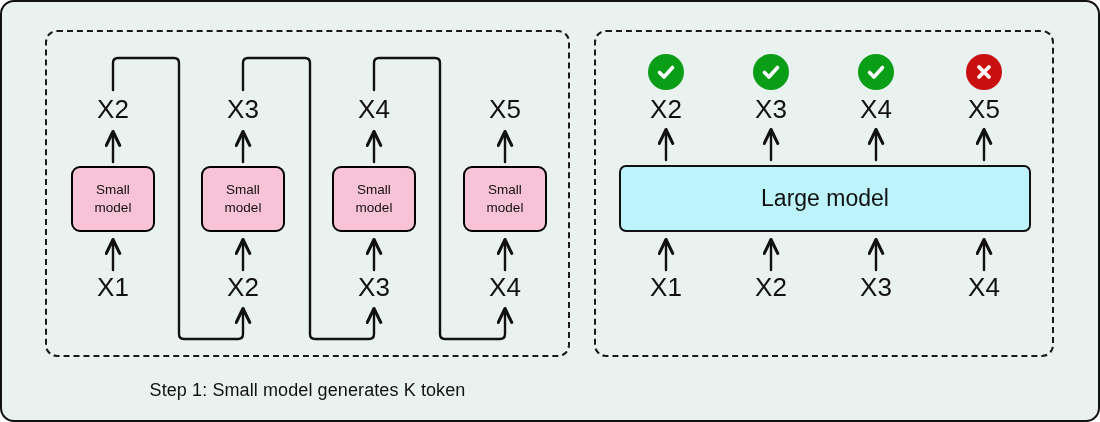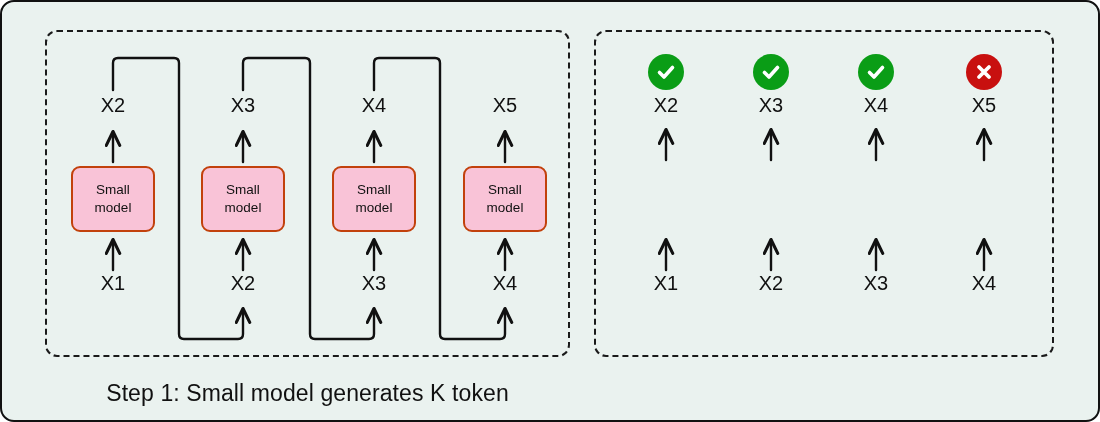--- a/index.html
+++ b/index.html
@@ -27,36 +27,36 @@
     border-radius: 12px;
     background: transparent;
   }
   #panel-left  { left: 43px;  top: 28px; width: 525px; height: 327px; }
   #panel-right { left: 592px; top: 28px; width: 460px; height: 327px; }
 
   .caption {
     position: absolute;
     top: 378px;
     text-align: center;
-    font-size: 23px;
+    font-size: 18px;
     color: #111111;
     letter-spacing: 0.1px;
     white-space: nowrap;
   }
   #caption-left  { left: 43px;  width: 525px; }
   #caption-right { left: 592px; width: 460px; }
 
   .small-model {
     position: absolute;
     width: 84px;
     height: 66px;
     top: 164px;
     box-sizing: border-box;
     background: #f9c3d7;
-    border: 2px solid #c2410c;
+    border: 2px solid #000000;
     border-radius: 9px;
     display: flex;
     flex-direction: column;
     align-items: center;
     justify-content: center;
     line-height: 1.35;
     font-size: 13.5px;
     color: #111111;
   }
 
@@ -72,21 +72,21 @@
     border-radius: 7px;
     display: flex;
     align-items: center;
     justify-content: center;
     font-size: 23px;
     color: #111111;
   }
 
   .token {
     position: absolute;
-    font-size: 20px;
+    font-size: 26px;
     color: #111111;
     text-align: center;
     width: 60px;
     white-space: nowrap;
   }
   .token.out { top: 92px; }
   .token.in  { top: 270px; }
   .token.rout { top: 92px; }
   .token.rin  { top: 270px; }
 
@@ -206,20 +206,23 @@
     <svg width="20" height="20" viewBox="0 0 20 20" xmlns="http://www.w3.org/2000/svg">
       <path d="M5,5 L15,15 M15,5 L5,15" fill="none" stroke="#ffffff" stroke-width="3.8" stroke-linecap="round"></path>
     </svg>
   </div>
 
   <div class="token rout" style="left:634px">X2</div>
   <div class="token rout" style="left:739px">X3</div>
   <div class="token rout" style="left:844px">X4</div>
   <div class="token rout" style="left:952px">X5</div>
 
+  <div class="large-model">
+    <span>Large model</span>
+  </div>
 
   <div class="token rin" style="left:634px">X1</div>
   <div class="token rin" style="left:739px">X2</div>
   <div class="token rin" style="left:844px">X3</div>
   <div class="token rin" style="left:952px">X4</div>
 
   <div class="caption" id="caption-left">Step 1: Small model generates K token</div>
 
 </div>
 

